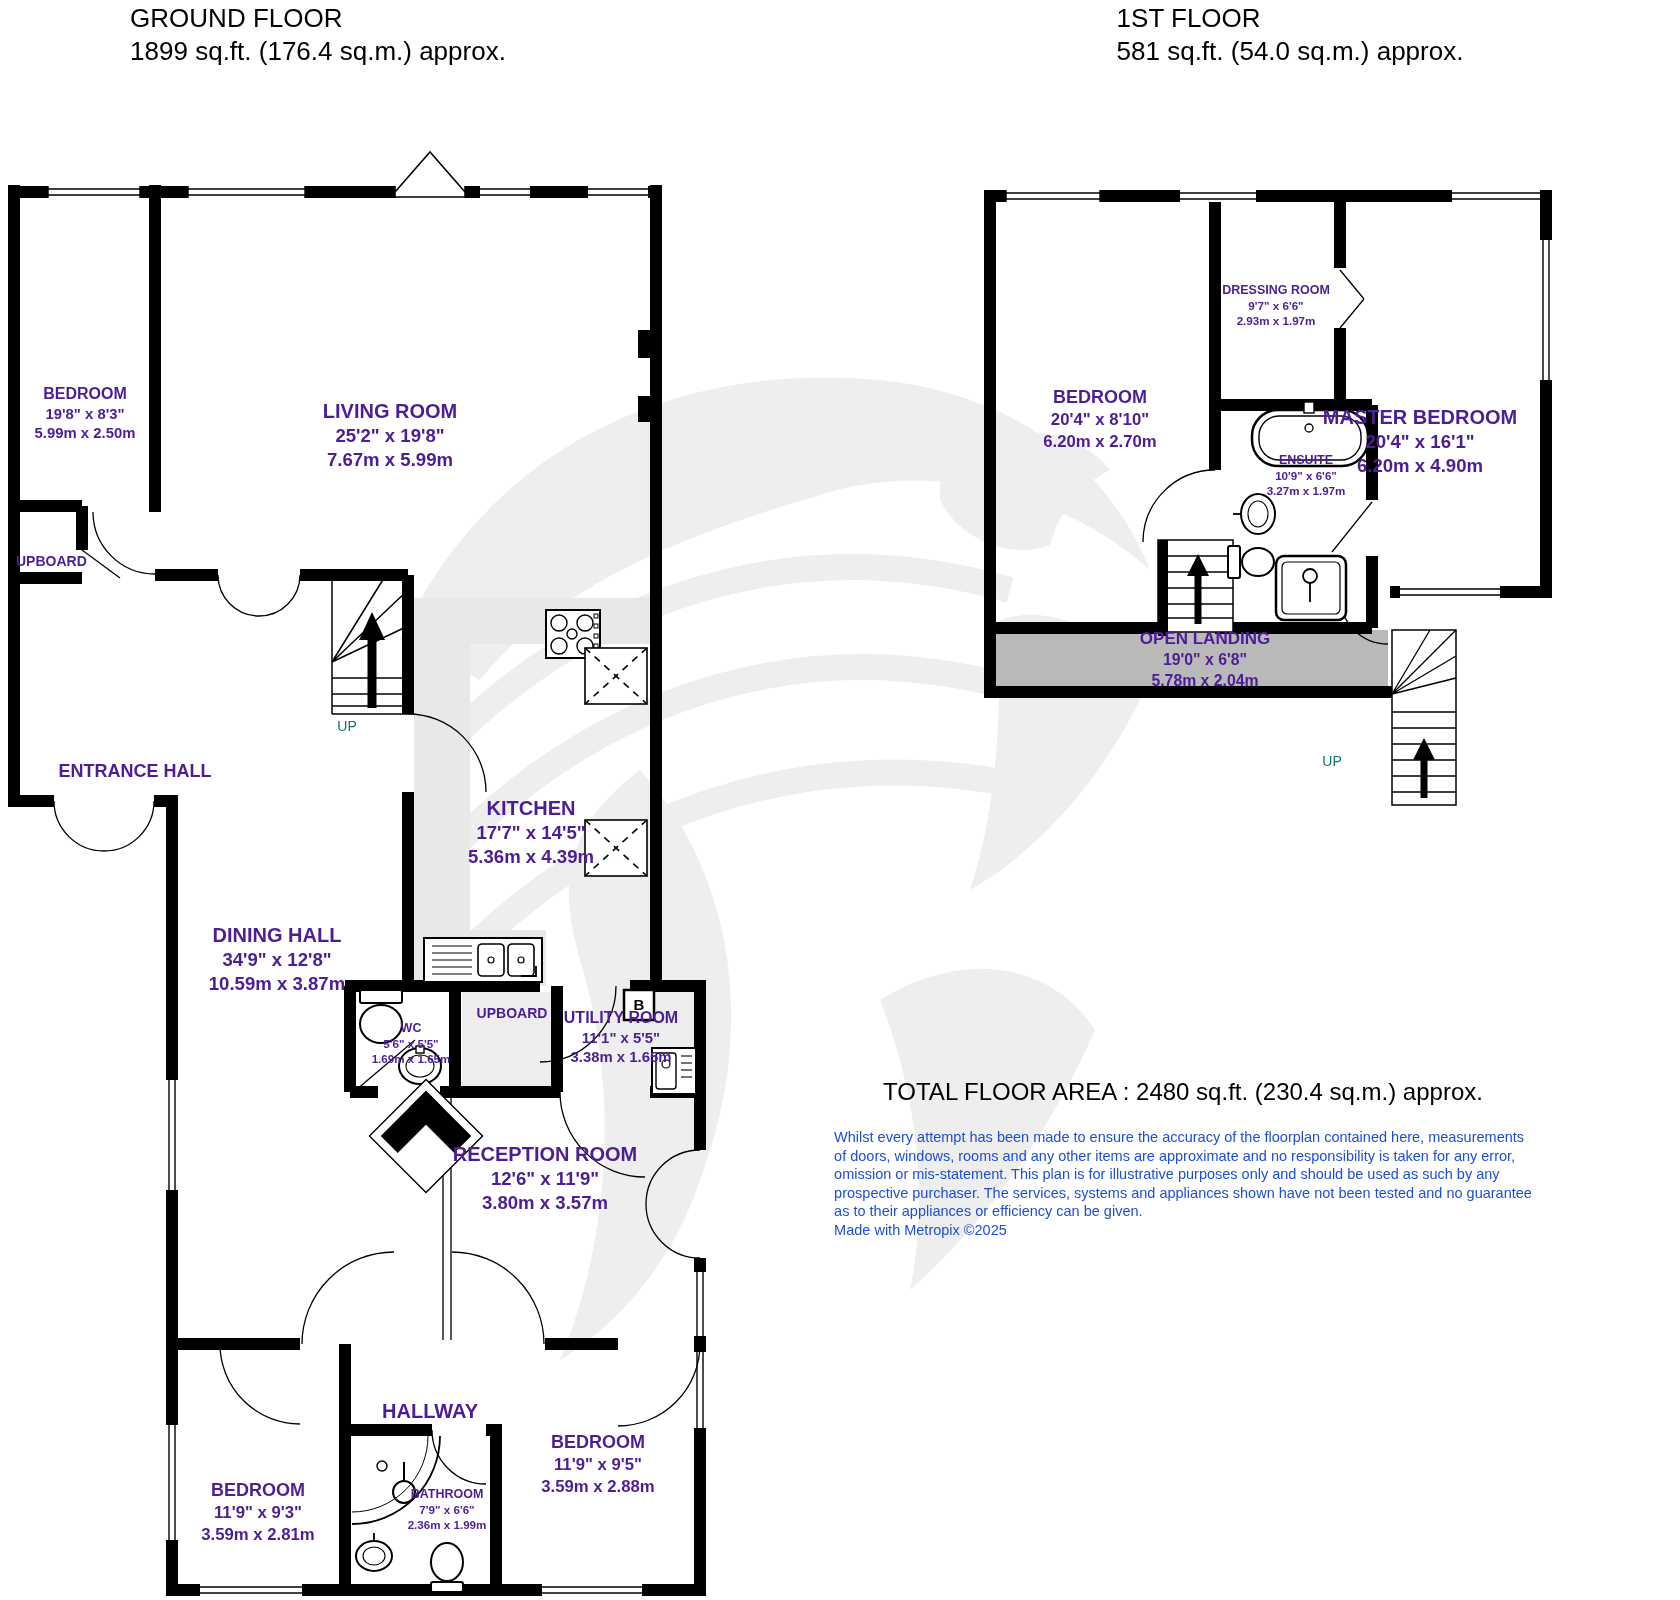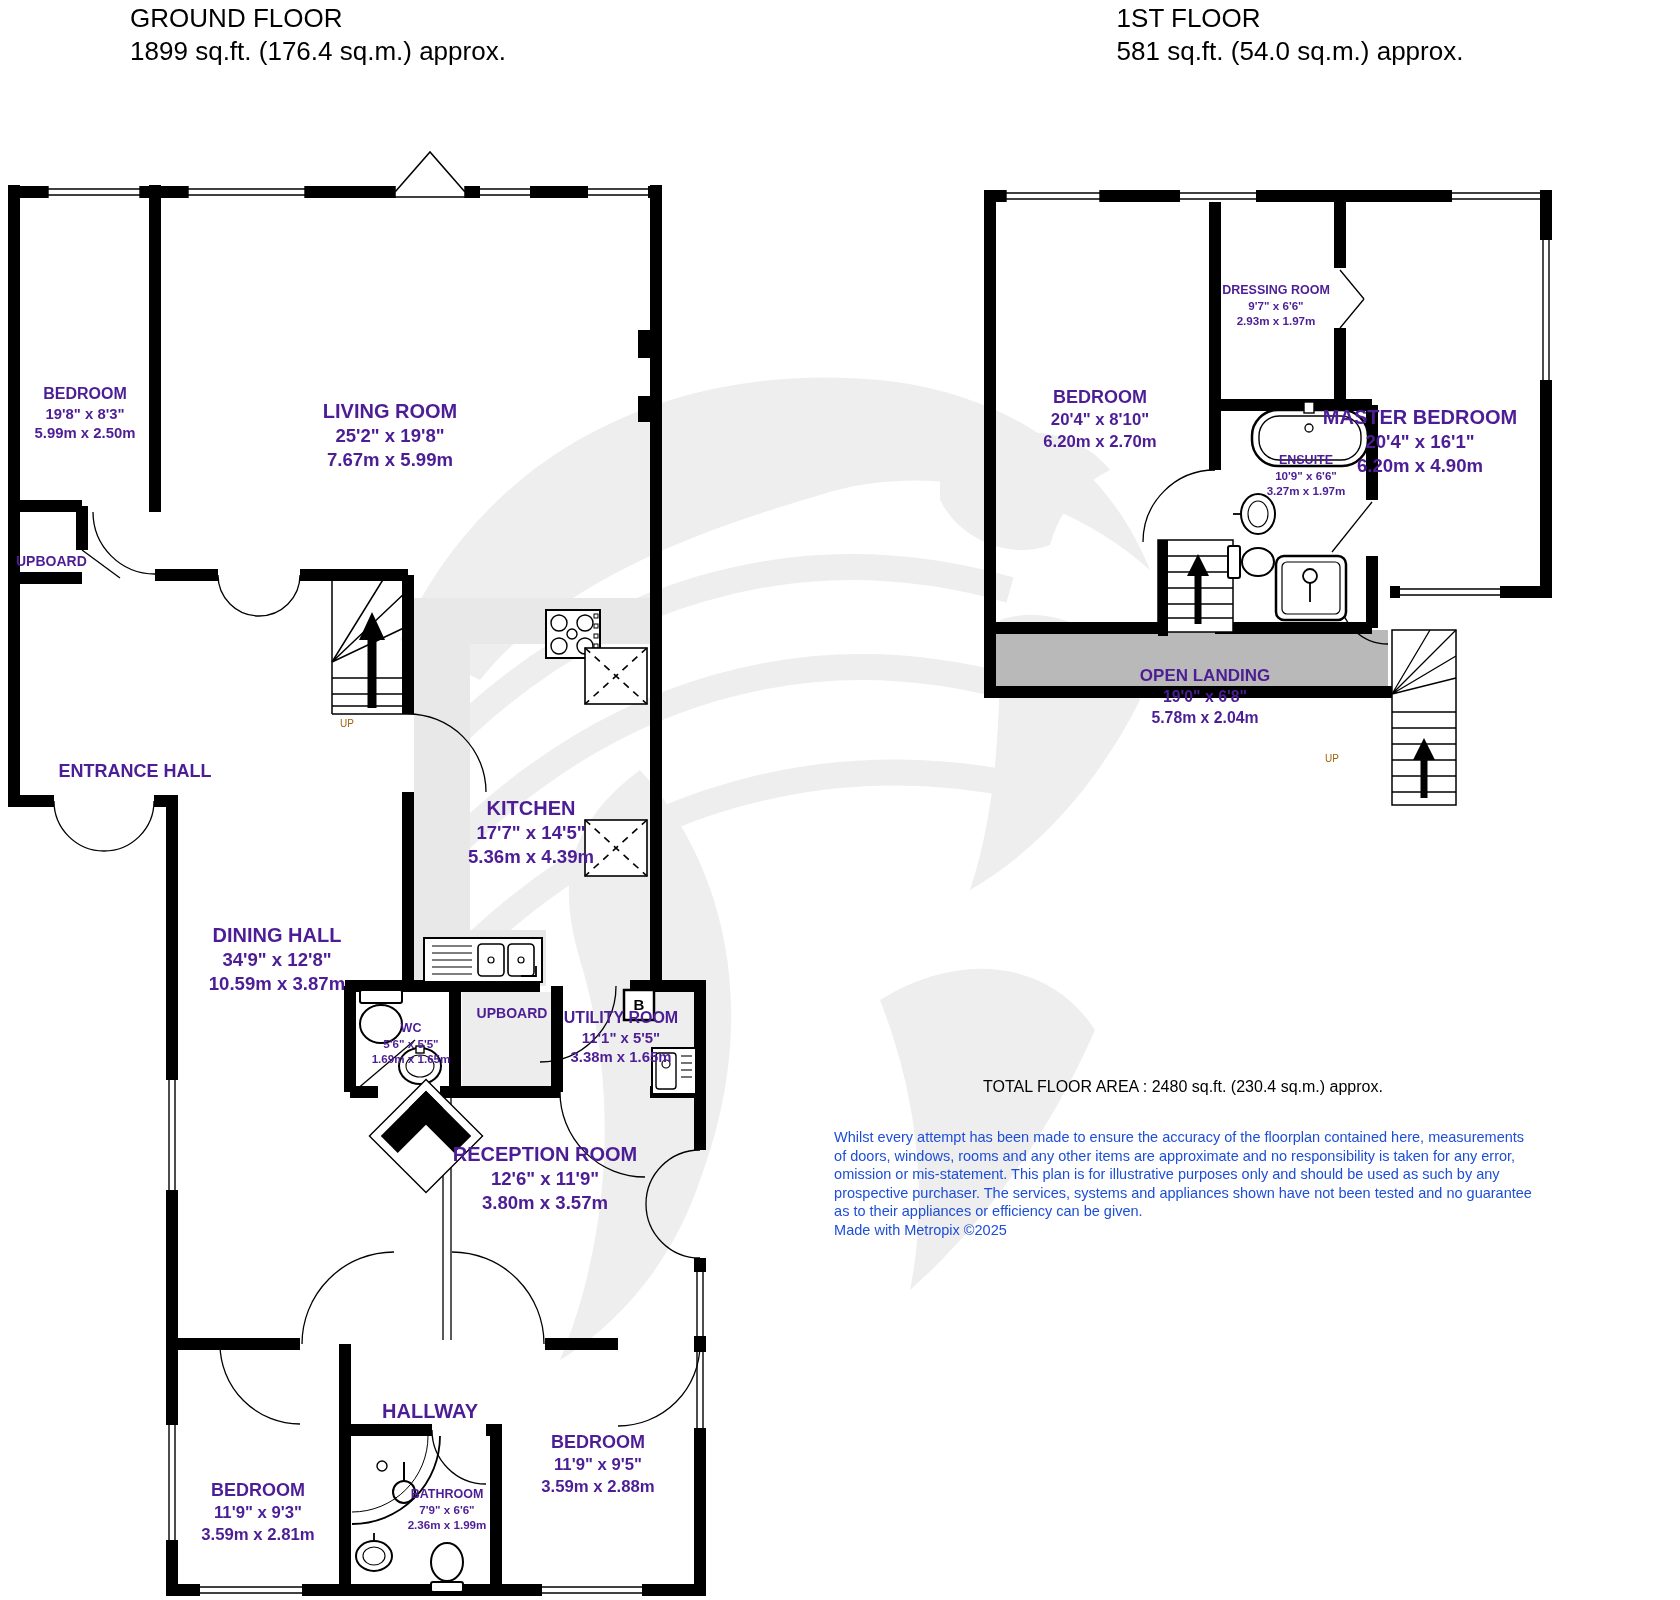--- a/index.html
+++ b/index.html
@@ -9,23 +9,23 @@
   .floor-header{position:absolute;transform:translateX(-50%);font-size:26px;color:#000;line-height:1.25;white-space:nowrap;}
   .lbl{position:absolute;transform:translateX(-50%);text-align:center;font-weight:bold;color:#4c1d95;white-space:nowrap;line-height:1.3;}
   .lbl .dim{font-size:0.93em;}
   .s20{font-size:20px;margin-top:26px;}
   .s18{font-size:18px;}
   .s17{font-size:17px;}
   .s16{font-size:16px;}
   .s13{font-size:14px;}
   .s12{font-size:12.5px;}
   .lbl-left{transform:none;text-align:left;}
-  .up-lbl{position:absolute;transform:translateX(-50%);font-size:10px;color:#a16207;}
+  .up-lbl{position:absolute;transform:translateX(-50%);font-size:14px;color:#0f766e;}
   .b-lbl{position:absolute;transform:translateX(-50%);font-size:15px;font-weight:bold;color:#000;}
-  #footer-total{position:absolute;left:1183px;transform:translateX(-50%);top:1078px;font-size:16px;color:#000;white-space:nowrap;}
+  #footer-total{position:absolute;left:1183px;transform:translateX(-50%);top:1078px;font-size:24px;color:#000;white-space:nowrap;}
   #footer-disclaimer{position:absolute;left:1183px;transform:translateX(-50%);top:1128px;font-size:14.5px;line-height:18.5px;color:#1d4ed8;text-align:left;white-space:nowrap;}
 </style>
 </head>
 <body>
 
 <div id="stage">
 
 <svg id="plan-svg" width="1680" height="1600" viewBox="0 0 1680 1600" xmlns="http://www.w3.org/2000/svg">
 
   <g>
@@ -382,21 +382,21 @@
   <div class="lbl s20" style="left:1420px;top:378px">
     <div>MASTER BEDROOM</div>
     <div class="dim">20'4" x 16'1"</div>
     <div class="dim">6.20m x 4.90m</div>
   </div>
   <div class="lbl s12" style="left:1306px;top:452px">
     <div>ENSUITE</div>
     <div class="dim">10'9" x 6'6"</div>
     <div class="dim">3.27m x 1.97m</div>
   </div>
-  <div class="lbl s17" style="left:1205px;top:665px">
+  <div class="lbl s17" style="left:1205px;top:628px">
     <div>OPEN LANDING</div>
     <div class="dim">19'0" x 6'8"</div>
     <div class="dim">5.78m x 2.04m</div>
   </div>
   <div class="up-lbl" style="left:1332px;top:753px">UP</div>
 
   <div id="footer-total">TOTAL FLOOR AREA : 2480 sq.ft. (230.4 sq.m.) approx.</div>
   <div id="footer-disclaimer">
     <div>Whilst every attempt has been made to ensure the accuracy of the floorplan contained here, measurements</div>
     <div>of doors, windows, rooms and any other items are approximate and no responsibility is taken for any error,</div>

